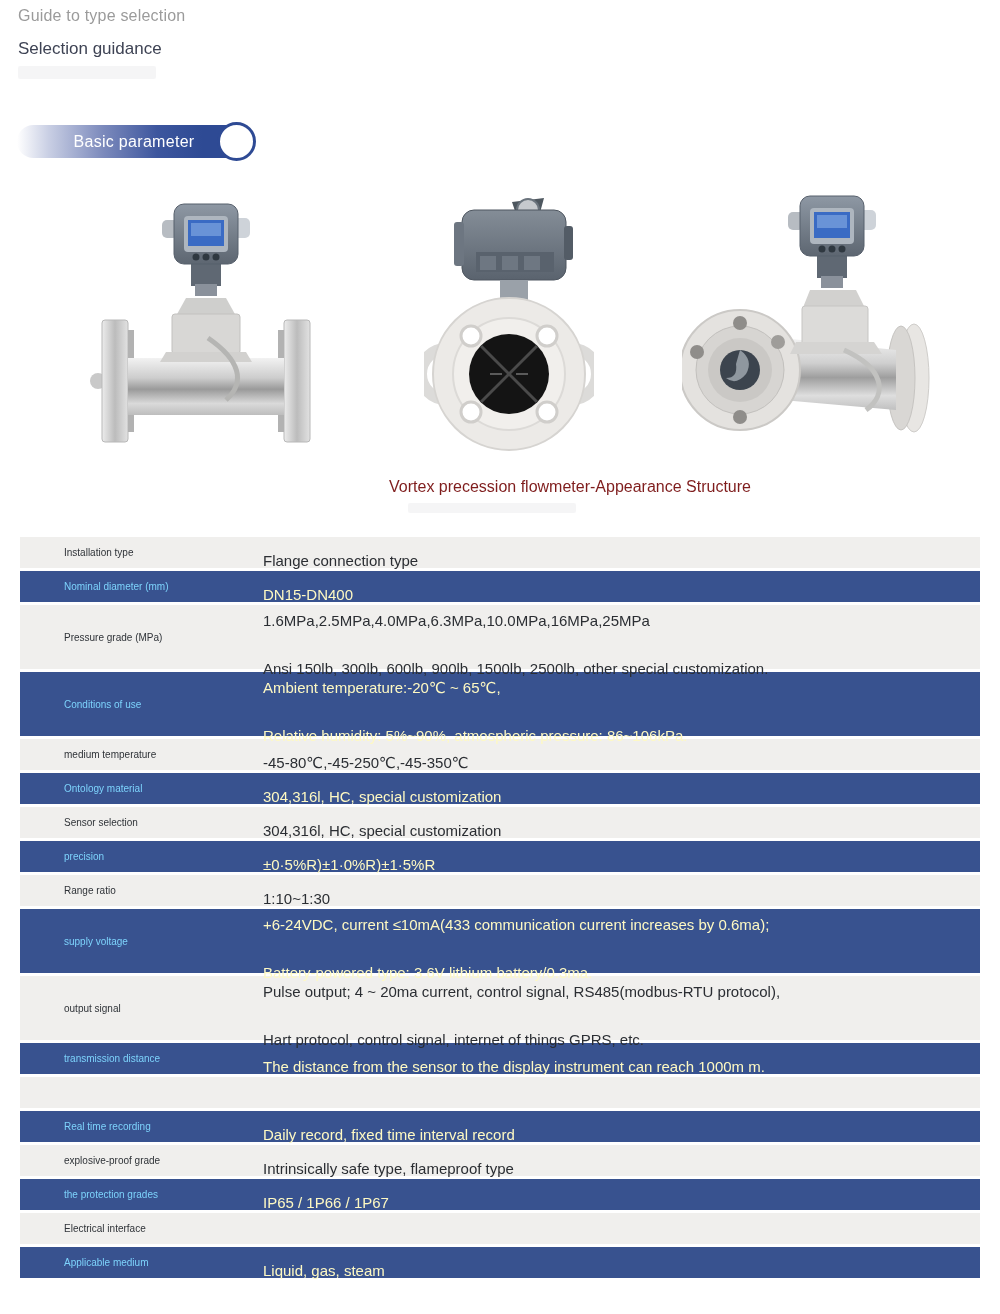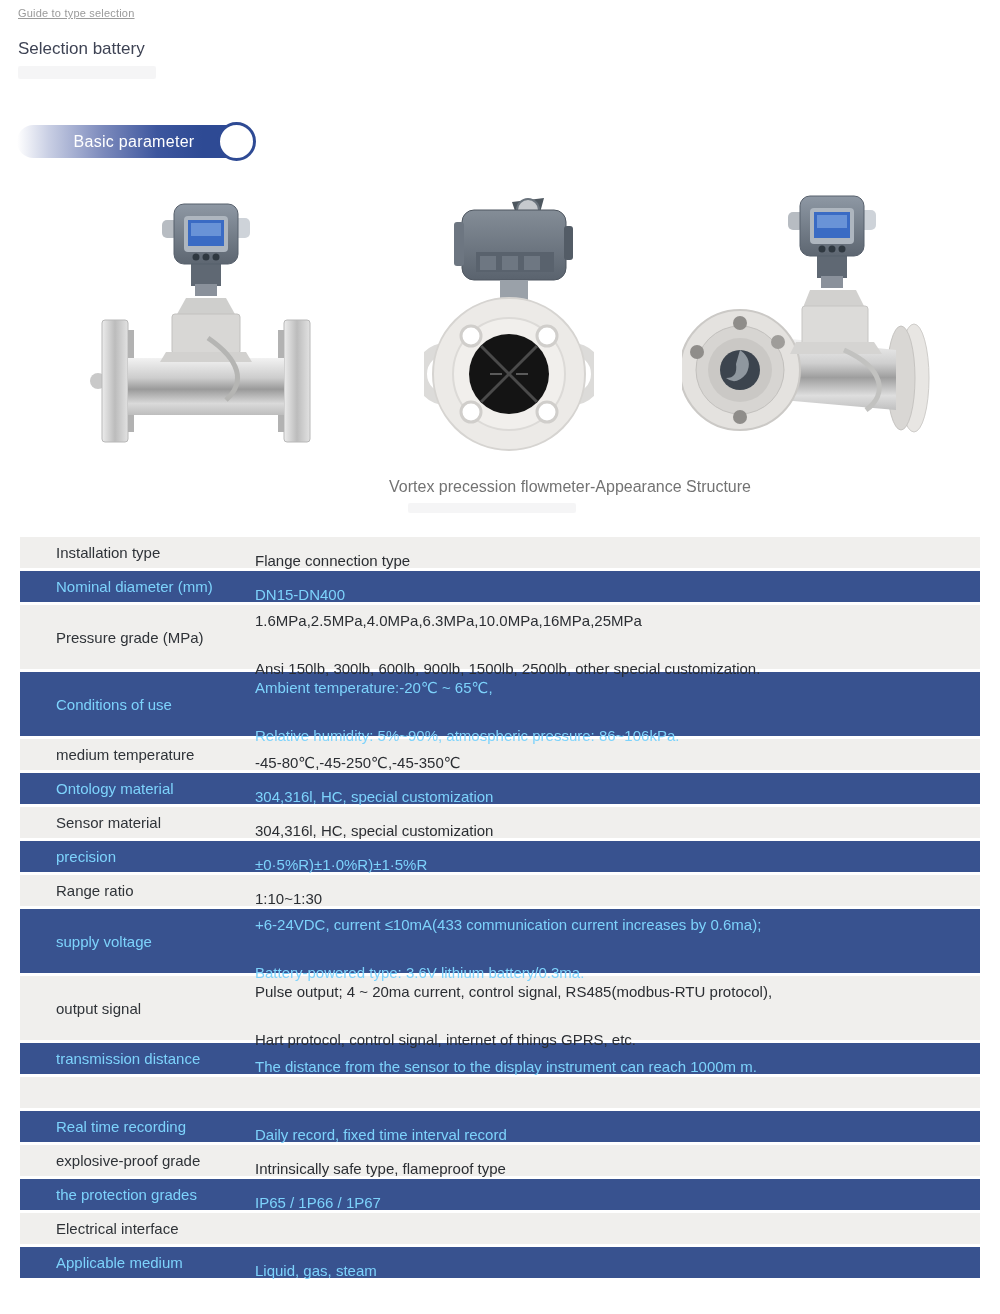--- a/index.html
+++ b/index.html
@@ -1,20 +1,20 @@
 <!DOCTYPE html>
 <html><head>
 <meta charset="utf-8">
 <style>
   html,body{margin:0;padding:0;background:#ffffff;}
   .page{
     position:relative;width:1000px;height:1314px;margin:0 auto;background:#ffffff;
     font-family:"Liberation Sans","DejaVu Sans",sans-serif;overflow:hidden;
   }
-  .guide-label{position:absolute;left:18px;top:7px;font-size:11px;color:#9b9b9b;letter-spacing:.2px;text-decoration:underline;}
+  .guide-label{position:absolute;left:18px;top:7px;font-size:16px;color:#9b9b9b;letter-spacing:.2px;}
   .selection-label{position:absolute;left:18px;top:39px;font-size:17px;color:#3e4354;}
   .ghost{position:absolute;background:rgba(90,90,110,0.06);border-radius:2px;}
   .ghost-a{left:18px;top:66px;width:138px;height:13px;}
   .ghost-b{left:408px;top:503px;width:168px;height:10px;}
 
   .banner{
     position:absolute;left:17px;top:125px;width:226px;height:33px;border-radius:17px;
     background:linear-gradient(90deg,#ffffff 0%,#c9cfe4 14%,#7c8abc 38%,#3d569e 62%,#2e4a94 82%);
     display:flex;align-items:center;justify-content:center;z-index:1;
   }
@@ -25,50 +25,50 @@
   .banner-text{color:#ffffff;font-size:16px;letter-spacing:.3px;margin-left:8px;text-align:center;}
 
   .figures{position:absolute;left:0;top:0;width:1000px;height:0;}
   .fig{position:absolute;}
   .fig1{left:88px;top:198px;}
   .fig2{left:424px;top:196px;}
   .fig3{left:682px;top:192px;}
 
   .caption{
     position:absolute;left:140px;top:478px;width:860px;text-align:center;
-    font-size:16px;color:#737373;
+    font-size:16px;color:#7f1d1d;
   }
 
   .spec-table{position:absolute;left:20px;top:537px;width:960px;}
   .row{display:flex;margin-bottom:3px;}
   .row.h1{height:31px;}
   .row.h2{height:64px;}
   .row.light{background:#f0efed;}
   .row.blue{background:#38528f;}
   .cell.label{
     width:217px;min-width:217px;box-sizing:border-box;padding-left:36px;
-    display:flex;align-items:center;font-size:15px;
+    display:flex;align-items:center;font-size:10px;margin-left:8px;
   }
   .cell.value{
     flex:1;box-sizing:border-box;padding-left:18px;
     display:flex;flex-direction:column;justify-content:center;font-size:15px;
   }
   .vline{line-height:32px;white-space:nowrap;margin-top:16px;}
   .light .cell.label{color:#2f3338;}
   .light .vline{color:#2b2e33;}
   .blue .cell.label{color:#7dd3fc;}
-  .blue .vline{color:#7dd3fc;}
+  .blue .vline{color:#fef9c3;}
 </style>
 </head>
 <body>
 
 <div class="page">
 
   <div class="guide-label">Guide to type selection</div>
-  <div class="selection-label">Selection battery</div>
+  <div class="selection-label">Selection guidance</div>
   <div class="ghost ghost-a"></div>
 
   <div class="banner">
     <span class="banner-text">Basic parameter</span>
   </div>
 
   <div class="figures">
 
     <svg class="fig fig1" width="235" height="262" viewBox="0 0 235 262">
       <defs>
@@ -225,21 +225,21 @@
           <div class="vline">-45-80℃,-45-250℃,-45-350℃</div>
         </div>
       </div>
       <div class="row blue h1">
         <div class="cell label">Ontology material</div>
         <div class="cell value">
           <div class="vline">304,316l, HC, special customization</div>
         </div>
       </div>
       <div class="row light h1">
-        <div class="cell label">Sensor material</div>
+        <div class="cell label">Sensor selection</div>
         <div class="cell value">
           <div class="vline">304,316l, HC, special customization</div>
         </div>
       </div>
       <div class="row blue h1">
         <div class="cell label">precision</div>
         <div class="cell value">
           <div class="vline">±0·5%R)±1·0%R)±1·5%R</div>
         </div>
       </div>

